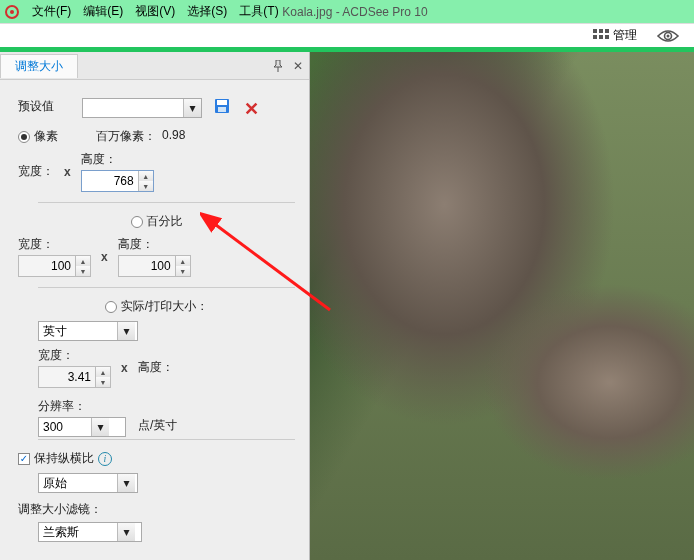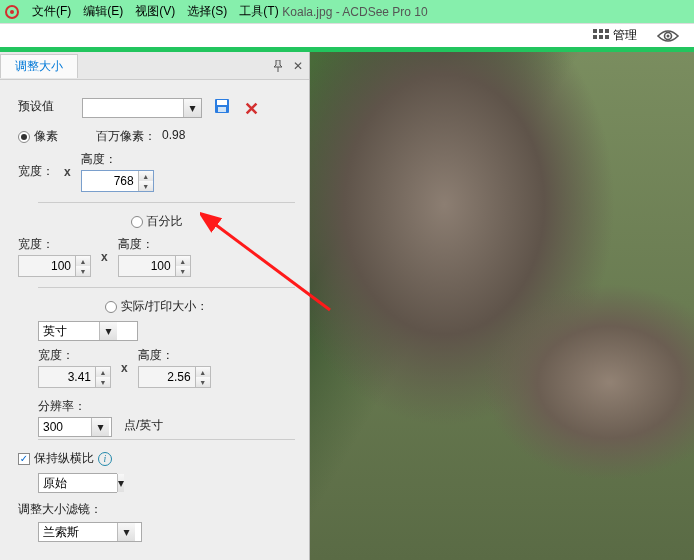--- a/index.html
+++ b/index.html
@@ -198,67 +198,60 @@
         <div class="hr"></div>
       </div>
 
       <div class="opt-section">
         <div class="radio-row">
           <span class="radio"></span>
           <span>实际/打印大小：</span>
         </div>
         <div class="sub">
           <div class="combo" style="width:100px">
-            <input style="width: 60px;" value="英寸">
+            <input style="width: 78px;" value="英寸">
             <span class="arrow">▾</span>
           </div>
           <div class="pair" style="margin-top:6px">
             <div class="col">
               <span class="collbl">宽度：</span>
               <div class="numwrap gray">
                 <input value="3.41" style="">
                 <span class="spin">
                     <div>▲</div>
                     <div>▼</div>
                   </span>
               </div>
             </div>
             <span class="mult">x</span>
             <div class="col">
               <span class="collbl">高度：</span>
-              <div class="numwrap gray">
-                <input value="2.56" style="">
-                <span class="spin">
-                    <div>▲</div>
-                    <div>▼</div>
-                  </span>
-              </div>
             </div>
           </div>
           <div class="col" style="margin-top:2px">
             <span class="collbl">分辨率：</span>
             <div class="row" style="margin:2px 0">
-              <div class="combo" style="width:74px">
+              <div class="combo" style="width:88px">
                 <input style="width: 52px;" value="300">
                 <span class="arrow">▾</span>
               </div>
               <span>点/英寸</span>
             </div>
           </div>
         </div>
         <div class="hr"></div>
       </div>
 
       <div class="check-row">
         <span class="checkbox checked"></span>
         <span>保持纵横比</span>
         <span class="info-icon">i</span>
       </div>
       <div class="sub">
-        <div class="combo" style="width:79px">
+        <div class="combo" style="width:100px">
           <input style="width: 78px;" value="原始">
           <span class="arrow">▾</span>
         </div>
       </div>
 
       <div style="margin-top:8px">
         <span>调整大小滤镜：</span>
       </div>
       <div class="sub" style="margin-top:4px">
         <div class="combo" style="width:104px">

